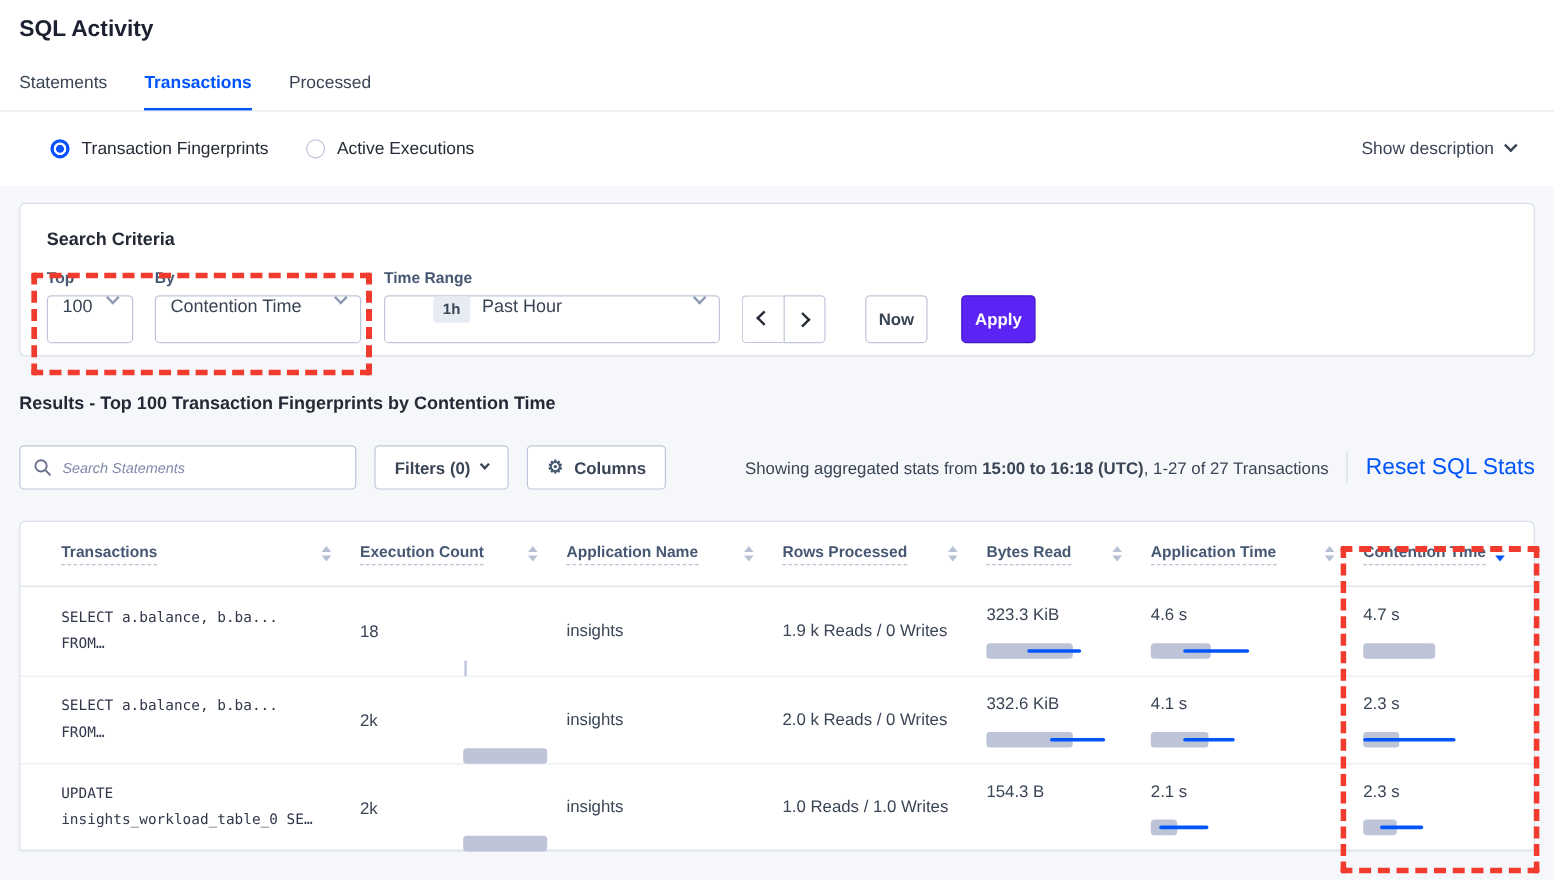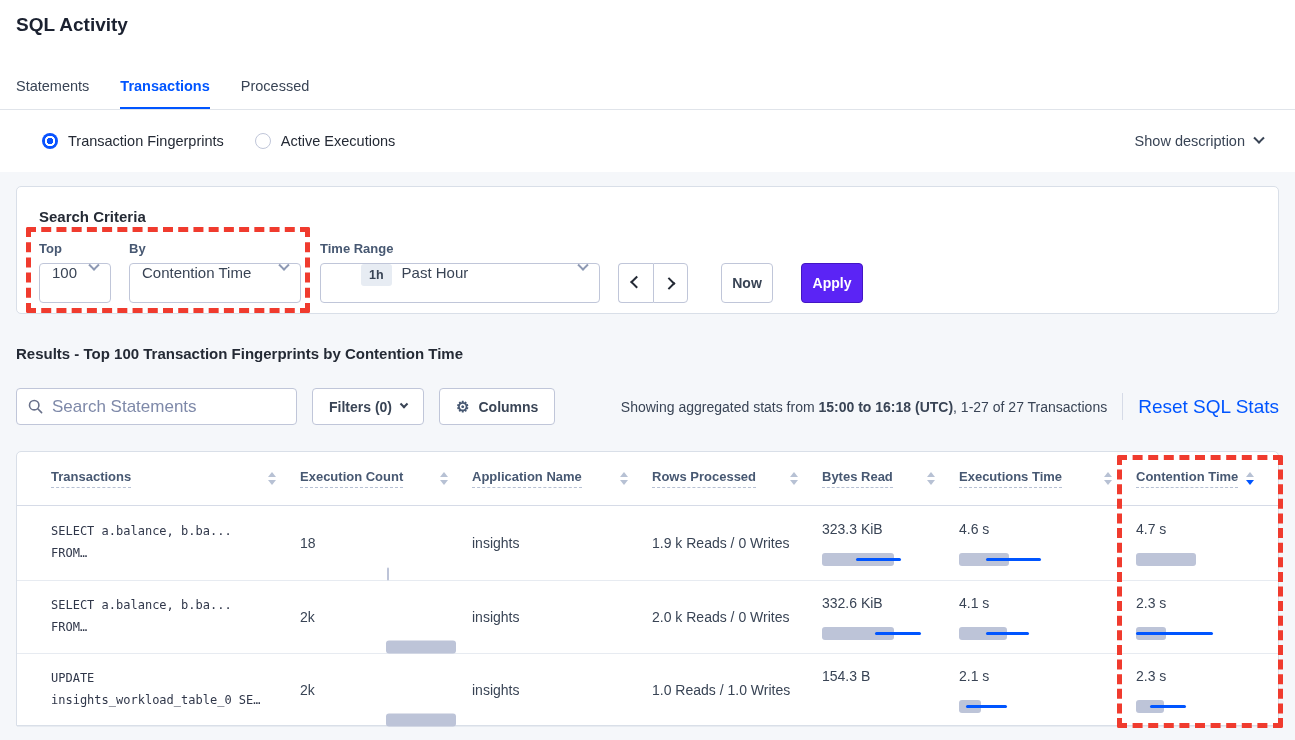--- a/index.html
+++ b/index.html
@@ -4,21 +4,21 @@
 <style>
   * { margin:0; padding:0; box-sizing:border-box; }
   html,body { width:1295px; height:740px; }
   body {
     font-family:"Liberation Sans", sans-serif;
     background:#fff; color:#394455; position:relative; overflow:hidden;
   }
   
   .page-head { background:#fff; padding:14px 16px 0; }
   .page-title { font-size:19px; font-weight:700; color:#1b2130; }
-  .tabs { display:flex; gap:31px; margin-top:42px; }
+  .tabs { display:flex; gap:31px; margin-top:25px; }
   .tab { font-size:14.5px; color:#394455; padding-bottom:13px; cursor:pointer; }
   .tab.active { color:#0055ff; font-weight:700; border-bottom:2.5px solid #0055ff; }
   .head-divider { height:1px; background:#e0e4ea; }
 
   
   .radio-strip { background:#fff; height:62px; display:flex; align-items:center; padding:0 32px 0 42px; }
   .radio-opt { display:flex; align-items:center; gap:10px; margin-right:31px; cursor:pointer; }
   .radio-circle { width:16px; height:16px; border-radius:50%; border:1px solid #c0c6d9; background:#fff; flex:0 0 auto; }
   .radio-circle.selected {
     border:none;
@@ -51,21 +51,21 @@
   .arrow-btn:last-child { border-radius:0 4px 4px 0; }
   .chev-l { width:9px; height:9px; border-left:2.5px solid #242a35; border-bottom:2.5px solid #242a35; transform:rotate(45deg) translate(-1px,-1px); }
   .chev-r { width:9px; height:9px; border-right:2.5px solid #242a35; border-top:2.5px solid #242a35; transform:rotate(45deg) translate(-1px,1px); }
   .now-btn { margin-left:33px; width:52px; height:40px; background:#fff; border:1px solid #c0c6d9; border-radius:4px; font-size:14px; font-weight:600; color:#394455; cursor:pointer; font-family:inherit; }
   .apply-btn { margin-left:28px; width:62px; height:40px; background:#5b24f5; border:1px solid #4316c4; border-radius:4px; font-size:14px; font-weight:700; color:#fff; cursor:pointer; font-family:inherit; }
 
   .results-heading { margin-top:31px; font-size:15px; font-weight:700; color:#242a35; }
 
   .toolbar { margin-top:26px; display:flex; align-items:center; }
   .search-box { width:281px; height:37px; background:#fff; border:1px solid #c0c6d9; border-radius:4px; display:flex; align-items:center; padding:0 11px; gap:9px; }
-  .search-box input { border:none; outline:none; flex:1; font-size:17px; color:#394455; font-family:inherit; background:transparent; }
+  .search-box input { border:none; outline:none; flex:1; font-size:12px; color:#394455; font-family:inherit; background:transparent;font-style:italic; }
   .search-box input::placeholder { color:#7e89a9; }
   .tool-btn { margin-left:15px; height:37px; background:#fff; border:1px solid #c0c6d9; border-radius:4px; display:flex; align-items:center; gap:9px; padding:0 16px; font-size:14px; font-weight:600; color:#394455; cursor:pointer; font-family:inherit; }
   .tool-btn .chev { width:6px; height:6px; border-width:2px; }
   .gear-glyph { font-size:15px; color:#475872; line-height:1; }
   .stats-wrap { margin-left:auto; display:flex; align-items:center; }
   .stats-text { font-size:14px; color:#394455; }
   .stats-text b { font-weight:700; }
   .v-divider { width:1px; height:27px; background:#d6dbe7; margin:0 15px; }
   .reset-link { font-size:19px; color:#0055ff; cursor:pointer; }
 
@@ -224,21 +224,21 @@
           </span>
       </div>
       <div class="th">
         <span class="th-label">Bytes Read</span>
         <span class="sort-icon">
             <span class="up"></span>
             <span class="dn"></span>
           </span>
       </div>
       <div class="th">
-        <span class="th-label">Executions Time</span>
+        <span class="th-label">Application Time</span>
         <span class="sort-icon">
             <span class="up"></span>
             <span class="dn"></span>
           </span>
       </div>
       <div class="th">
         <span class="th-label">Contention Time</span>
         <span class="sort-icon sort-desc">
             <span class="up"></span>
             <span class="dn"></span>

